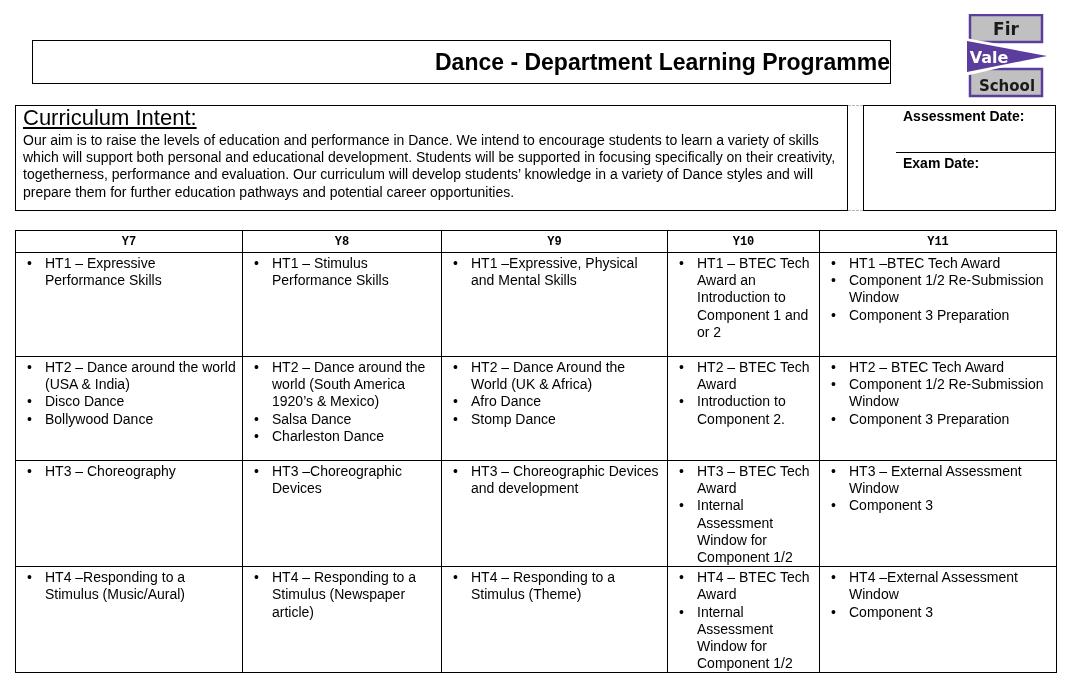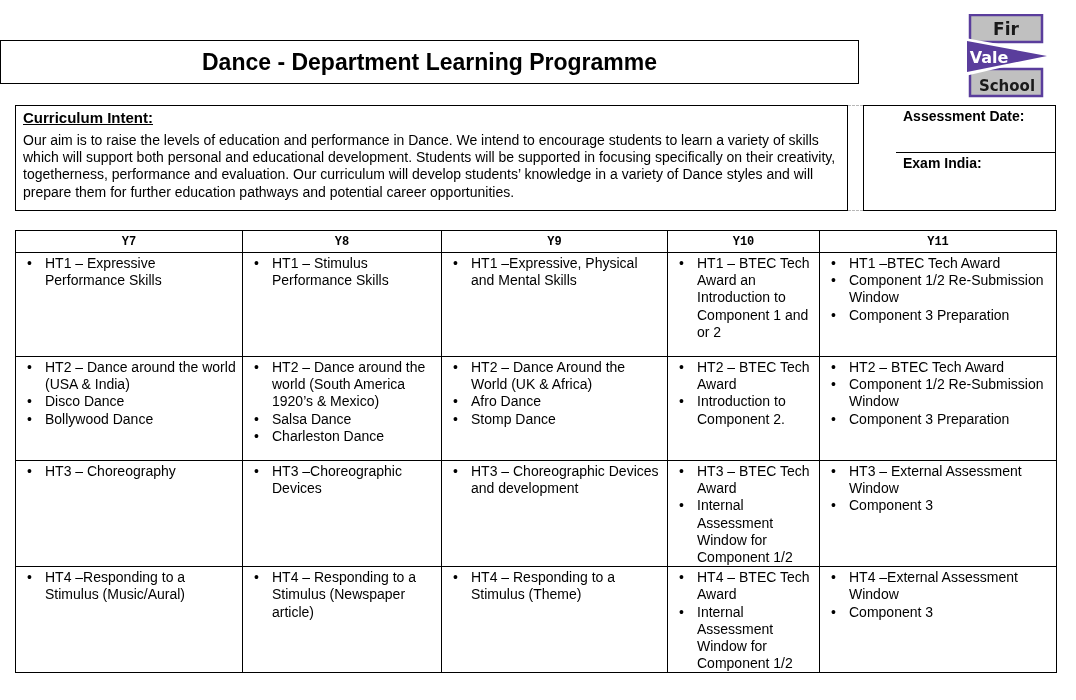--- a/index.html
+++ b/index.html
@@ -1,37 +1,37 @@
 <!DOCTYPE html>
 <html><head>
 <meta charset="utf-8">
 <style>
   html, body { margin: 0; padding: 0; background: #ffffff; }
   body {
     width: 1076px; height: 700px; position: relative; overflow: hidden;
     font-family: "Liberation Sans", sans-serif; color: #000;
   }
   .title-box {
-    position: absolute; left: 0; top: 40px; width: 859px; height: 44px;
+    position: absolute; left: 32px; top: 40px; width: 859px; height: 44px;
     border: 1px solid #000; box-sizing: border-box;
-    display: flex; align-items: center; justify-content: center;
+    display: flex; align-items: center; justify-content: flex-end;
   }
   .title-box h1 {
     margin: 0; font-size: 23px; font-weight: bold; letter-spacing: 0px;
     font-family: "Liberation Sans", sans-serif;
   }
   .logo {
     position: absolute; left: 963px; top: 14px; width: 92px; height: 101px;
   }
   .intent-box {
     position: absolute; left: 15px; top: 105px; width: 833px; height: 106px;
     border: 1px solid #000; box-sizing: border-box; padding: 1px 7px;
   }
   .intent-heading {
-    font-size: 15px; font-weight: bold; text-decoration: underline; margin: 0 0 3px 0;
+    font-size: 22px; font-weight: normal; text-decoration: underline; margin: 0 0 3px 0;
     line-height: 22px;
   }
   .intent-text {
     font-size: 14px; line-height: 17.2px; margin: 0;
   }
   .gap-dash {
     position: absolute; left: 848px; top: 105px; width: 15px; height: 106px;
     border-top: 1px dashed #b8b8b8; border-bottom: 1px dashed #b8b8b8; box-sizing: border-box;
   }
   .dates-box {
@@ -80,21 +80,21 @@
 
 <div class="intent-box">
   <div class="intent-heading">Curriculum Intent:</div>
   <p class="intent-text">Our aim is to raise the levels of education and performance in Dance. We intend to encourage students to learn a variety of skills which will support both personal and educational development. Students will be supported in focusing specifically on their creativity, togetherness, performance and evaluation. Our curriculum will develop students’ knowledge in a variety of Dance styles and will prepare them for further education pathways and potential career opportunities.</p>
 </div>
 
 <div class="gap-dash"></div>
 
 <div class="dates-box">
   <div class="date-row">Assessment Date:</div>
-  <div class="date-row">Exam India:</div>
+  <div class="date-row">Exam Date:</div>
 </div>
 
 <table class="prog">
   <colgroup>
     <col style="width:227px">
       <col style="width:199px">
       <col style="width:226px">
       <col style="width:152px">
       <col style="width:237px">
   </colgroup>

